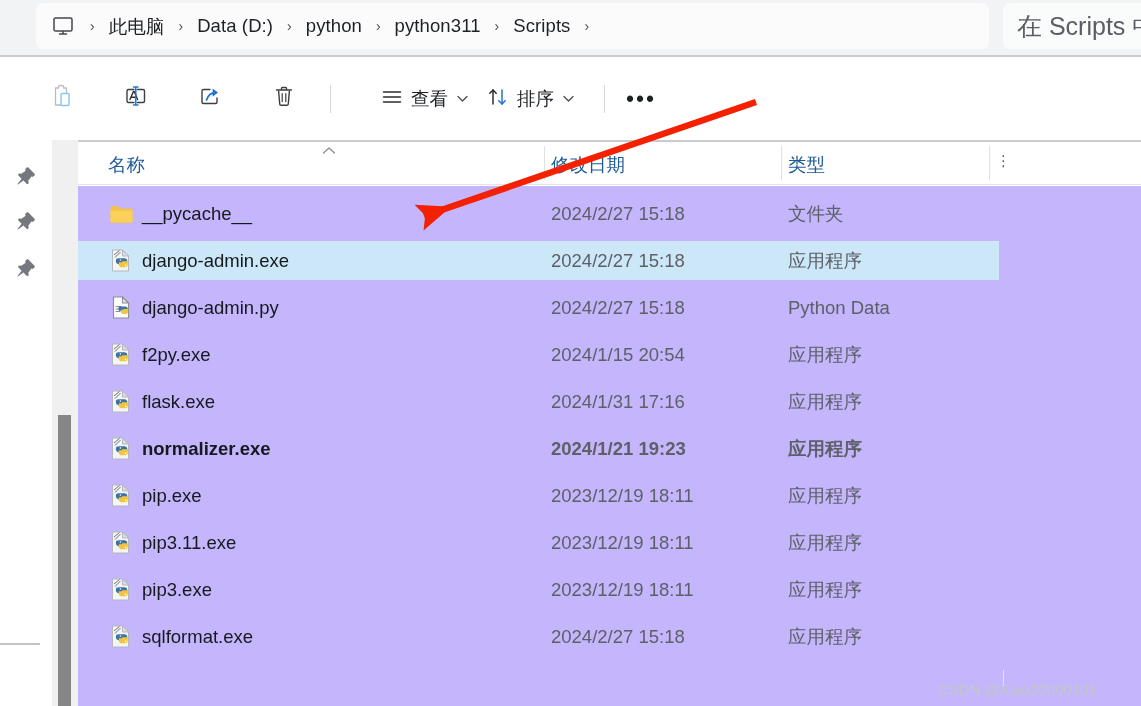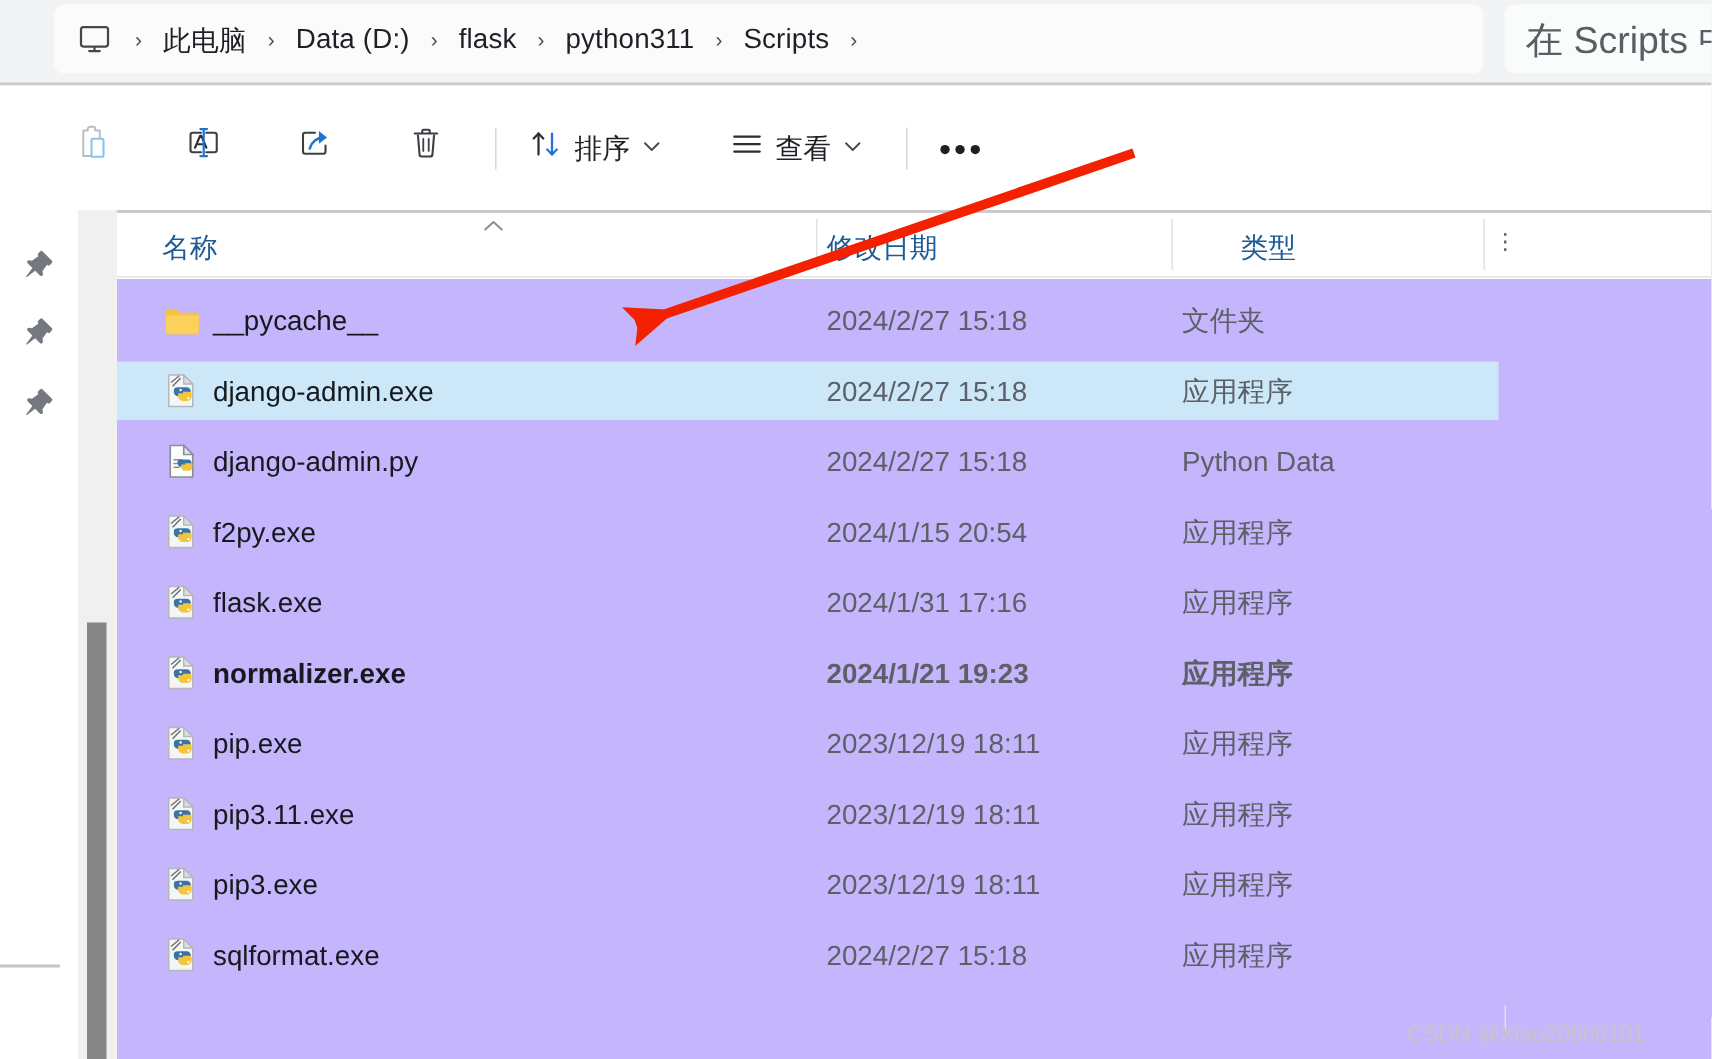--- a/index.html
+++ b/index.html
@@ -283,21 +283,21 @@
         <rect x="2" y="2" width="18" height="13" rx="1.6" stroke="#44474c" stroke-width="1.5"></rect>
         <path d="M7.5 18h7" stroke="#44474c" stroke-width="1.5" stroke-linecap="round"></path>
         <path d="M11 15v3" stroke="#44474c" stroke-width="1.5"></path>
       </svg>
     </span>
     <span class="crumb-sep">›</span>
     <span class="crumb">此电脑</span>
     <span class="crumb-sep">›</span>
     <span class="crumb">Data (D:)</span>
     <span class="crumb-sep">›</span>
-    <span class="crumb">flask</span>
+    <span class="crumb">python</span>
     <span class="crumb-sep">›</span>
     <span class="crumb">python311</span>
     <span class="crumb-sep">›</span>
     <span class="crumb">Scripts</span>
     <span class="crumb-sep">›</span>
   </div>
 
   <div class="searchbox">
     <span class="ph">在 Scripts 中</span>
   </div>
@@ -340,44 +340,44 @@
           <path d="M4.5 6h15" stroke="#3b3e43" stroke-width="1.4" stroke-linecap="round"></path>
           <path d="M9.5 6V4.3c0-.5.4-.8.8-.8h3.4c.4 0 .8.3.8.8V6" stroke="#3b3e43" stroke-width="1.4"></path>
           <path d="M6.6 6.8 7.7 20c0 .8.6 1.3 1.3 1.3h5.9c.8 0 1.3-.5 1.4-1.3l1.1-13.2" stroke="#3b3e43" stroke-width="1.4" stroke-linejoin="round"></path>
           <path d="M10.2 9.6v8M13.8 9.6v8" stroke="#3b3e43" stroke-width="1.2" stroke-linecap="round"></path>
         </svg>
       </span>
     </div>
 
     <div class="tb-sep" style="margin-left:22px"></div>
 
+    <div class="tb-btn" style="margin-left:28px">
+      <span>
+        <svg width="24" height="24" viewBox="0 0 24 24" fill="none">
+          <path d="M3.5 7h17M3.5 12h17M3.5 17h17" stroke="#2b2e33" stroke-width="1.5" stroke-linecap="round"></path>
+        </svg>
+      </span>
+      <span class="tb-label">查看</span>
+      <span class="tb-chev">
+        <svg width="11" height="8" viewBox="0 0 11 8" fill="none">
+          <path d="M1 1.5 5.5 6 10 1.5" stroke="#44474c" stroke-width="1.2" stroke-linecap="round" stroke-linejoin="round"></path>
+        </svg>
+      </span>
+    </div>
+
     <div class="tb-btn">
       <span>
         <svg width="24" height="24" viewBox="0 0 24 24" fill="none">
           <path d="M7 19V5" stroke="#2b2e33" stroke-width="1.5" stroke-linecap="round"></path>
           <path d="M3.8 8.3 7 5l3.2 3.3" stroke="#2b2e33" stroke-width="1.5" stroke-linecap="round" stroke-linejoin="round"></path>
           <path d="M16 5v14" stroke="#1f73d2" stroke-width="1.5" stroke-linecap="round"></path>
           <path d="M12.8 15.7 16 19l3.2-3.3" stroke="#1f73d2" stroke-width="1.5" stroke-linecap="round" stroke-linejoin="round"></path>
         </svg>
       </span>
       <span class="tb-label">排序</span>
-      <span class="tb-chev">
-        <svg width="11" height="8" viewBox="0 0 11 8" fill="none">
-          <path d="M1 1.5 5.5 6 10 1.5" stroke="#44474c" stroke-width="1.2" stroke-linecap="round" stroke-linejoin="round"></path>
-        </svg>
-      </span>
-    </div>
-
-    <div class="tb-btn" style="margin-left:28px">
-      <span>
-        <svg width="24" height="24" viewBox="0 0 24 24" fill="none">
-          <path d="M3.5 7h17M3.5 12h17M3.5 17h17" stroke="#2b2e33" stroke-width="1.5" stroke-linecap="round"></path>
-        </svg>
-      </span>
-      <span class="tb-label">查看</span>
       <span class="tb-chev">
         <svg width="11" height="8" viewBox="0 0 11 8" fill="none">
           <path d="M1 1.5 5.5 6 10 1.5" stroke="#44474c" stroke-width="1.2" stroke-linecap="round" stroke-linejoin="round"></path>
         </svg>
       </span>
     </div>
 
     <div class="tb-sep" style="margin-left:20px"></div>
 
     <div class="tb-btn">
@@ -418,21 +418,21 @@
       <span class="sort-chevron">
         <svg width="14" height="9" viewBox="0 0 14 9" fill="none">
           <path d="M1.5 7 7 2l5.5 5" stroke="#8b8e93" stroke-width="1.3" stroke-linecap="round" stroke-linejoin="round"></path>
         </svg>
       </span>
 
       <div class="hdr-vline" style="left:466px"></div>
       <div class="hdr-cell" style="left:473px">修改日期</div>
 
       <div class="hdr-vline" style="left:703px"></div>
-      <div class="hdr-cell" style="left:749px">类型</div>
+      <div class="hdr-cell" style="left:710px">类型</div>
 
       <div class="hdr-vline" style="left:911px"></div>
       <div class="hdr-cell" style="left:918px; font-size:15px; color:#5d6066;">⋮</div>
     </div>
 
     <div id="rows">
         <div class="row" style="top: 54px;">
           <span class="row-icon">
             <svg width="25" height="22" viewBox="0 0 25 22" fill="none">
               <path d="M1.5 4.6c0-.8.7-1.5 1.5-1.5h5.6l2.2 2.4h11.2c.8 0 1.5.7 1.5 1.5v11.5c0 .8-.7 1.5-1.5 1.5H3c-.8 0-1.5-.7-1.5-1.5z" fill="#f5c242"></path>

